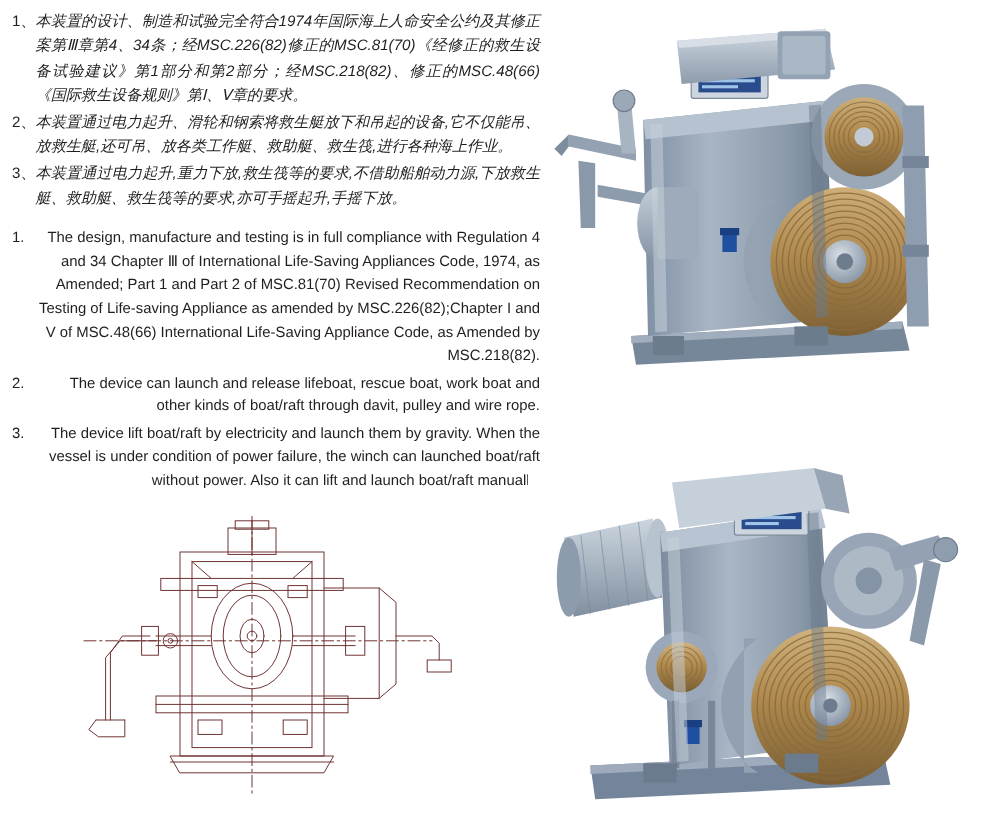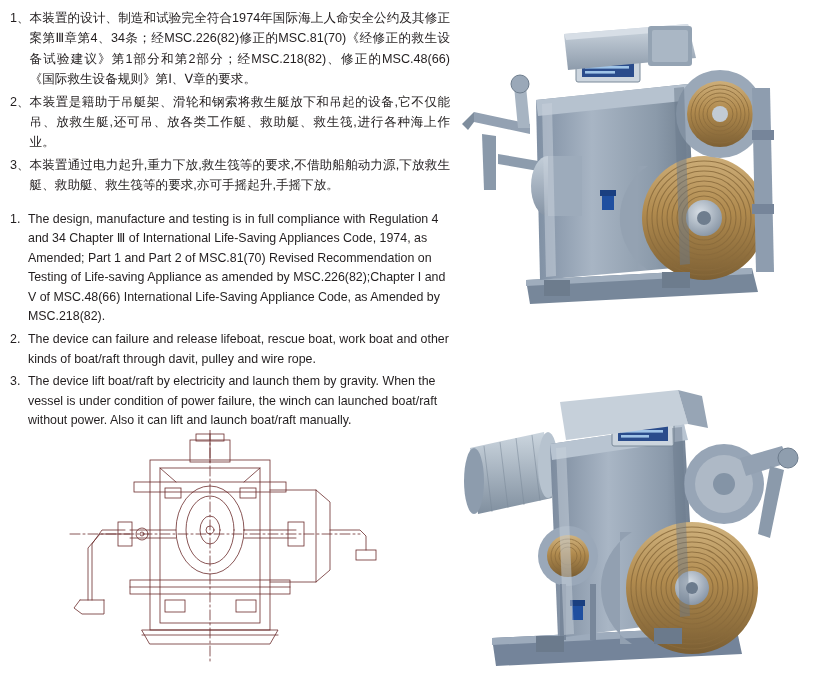--- a/index.html
+++ b/index.html
@@ -41,41 +41,42 @@
     margin-bottom: 2px;
     color: #221e1f;
   }
   .cn-marker {
     flex: 0 0 auto;
     white-space: nowrap;
   }
   .cn-text {
     flex: 1 1 auto;
     text-align: justify;
+    font-style: italic;
   }
 
   .en-list {
     margin: 14px 0 0 0;
     padding: 0;
     list-style: none;
   }
   .en-item {
     display: flex;
     font-size: 12.4px;
     line-height: 1.58;
     margin-bottom: 3px;
     color: #221e1f;
   }
   .en-marker {
     flex: 0 0 18px;
     white-space: nowrap;
   }
   .en-text {
     flex: 1 1 auto;
-    text-align: left;
+    text-align: right;
   }
 
   
   .drawing {
     position: absolute;
     left: 30px;
     top: 430px;
     width: 380px;
     height: 240px;
   }
@@ -106,36 +107,36 @@
 
   <div class="text-col">
 
     <ul class="cn-list">
       <li class="cn-item">
         <span class="cn-marker">1、</span>
         <span class="cn-text">本装置的设计、制造和试验完全符合1974年国际海上人命安全公约及其修正案第Ⅲ章第4、34条；经MSC.226(82)修正的MSC.81(70)《经修正的救生设备试验建议》第1部分和第2部分；经MSC.218(82)、修正的MSC.48(66)《国际救生设备规则》第Ⅰ、Ⅴ章的要求。</span>
       </li>
       <li class="cn-item">
         <span class="cn-marker">2、</span>
-        <span class="cn-text">本装置是籍助于吊艇架、滑轮和钢索将救生艇放下和吊起的设备,它不仅能吊、放救生艇,还可吊、放各类工作艇、救助艇、救生筏,进行各种海上作业。</span>
+        <span class="cn-text">本装置通过电力起升、滑轮和钢索将救生艇放下和吊起的设备,它不仅能吊、放救生艇,还可吊、放各类工作艇、救助艇、救生筏,进行各种海上作业。</span>
       </li>
       <li class="cn-item">
         <span class="cn-marker">3、</span>
         <span class="cn-text">本装置通过电力起升,重力下放,救生筏等的要求,不借助船舶动力源,下放救生艇、救助艇、救生筏等的要求,亦可手摇起升,手摇下放。</span>
       </li>
     </ul>
 
     <ul class="en-list">
       <li class="en-item">
         <span class="en-marker">1.</span>
         <span class="en-text">The design, manufacture and testing is in full compliance with Regulation 4 and 34 Chapter Ⅲ of International Life-Saving Appliances Code, 1974, as Amended; Part 1 and Part 2 of MSC.81(70) Revised Recommendation on Testing of Life-saving Appliance as amended by MSC.226(82);Chapter I and V of MSC.48(66) International Life-Saving Appliance Code, as Amended by MSC.218(82).</span>
       </li>
       <li class="en-item">
         <span class="en-marker">2.</span>
-        <span class="en-text">The device can failure and release lifeboat, rescue boat, work boat and other kinds of boat/raft through davit, pulley and wire rope.</span>
+        <span class="en-text">The device can launch and release lifeboat, rescue boat, work boat and other kinds of boat/raft through davit, pulley and wire rope.</span>
       </li>
       <li class="en-item">
         <span class="en-marker">3.</span>
         <span class="en-text">The device lift boat/raft by electricity and launch them by gravity.  When the vessel is under condition of power failure, the winch can launched boat/raft without power.  Also it can lift and launch boat/raft manually.</span>
       </li>
     </ul>
   </div>
 
   <div class="drawing">
     <svg width="380" height="240" viewBox="0 0 380 240" xmlns="http://www.w3.org/2000/svg">

